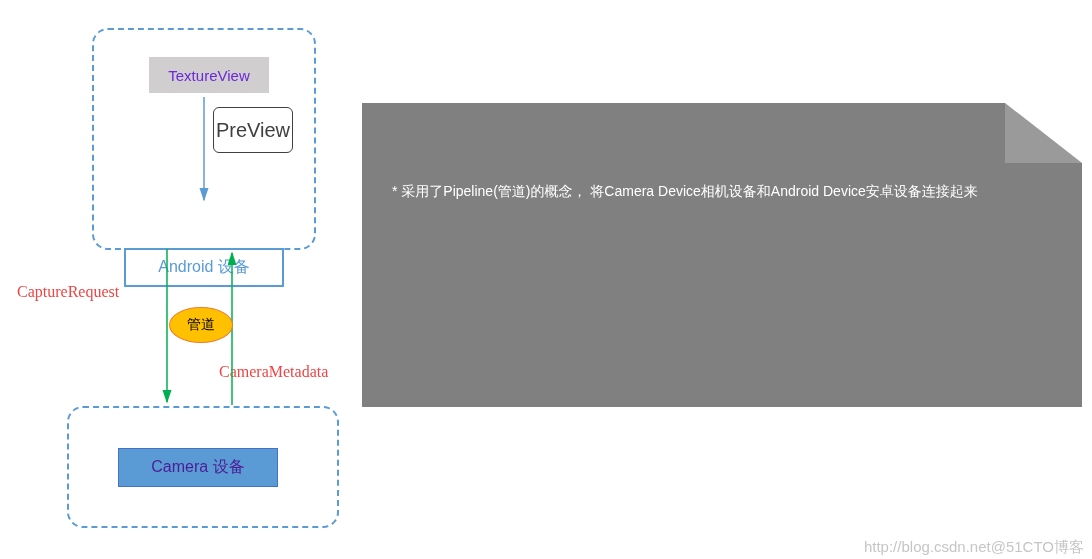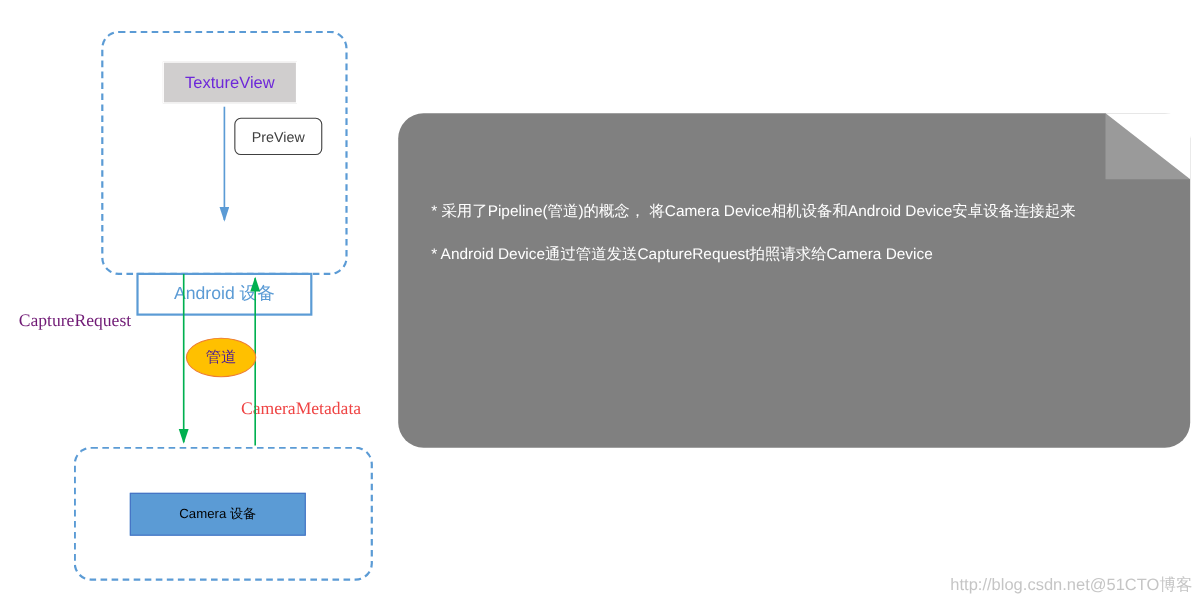--- a/index.html
+++ b/index.html
@@ -49,26 +49,26 @@
       align-items: center;
       justify-content: center;
     }
 
     
     .preview {
       position: absolute;
       left: 213px;
       top: 107px;
       width: 80px;
-      height: 34px;
+      height: 46px;
       background: #ffffff;
       border: 1px solid #404040;
       border-radius: 6px;
       color: #404040;
-      font-size: 13px;
+      font-size: 20px;
       display: flex;
       align-items: center;
       justify-content: center;
     }
 
     
     .android-device {
       position: absolute;
       left: 124px;
       top: 204px;
@@ -86,52 +86,52 @@
 
     
     .camera-device {
       position: absolute;
       left: 118px;
       top: 448px;
       width: 160px;
       height: 39px;
       background: #5B9BD5;
       border: 1px solid #4472C4;
-      color: #000000;
-      font-size: 12px;
+      color: #4c1d95;
+      font-size: 16px;
       display: flex;
       align-items: center;
       justify-content: center;
     }
 
     
     .pipe {
       position: absolute;
       left: 169px;
       top: 307px;
       width: 64px;
       height: 36px;
       background: #FFC000;
       border: 1px solid #ED7D31;
       border-radius: 50%;
-      color: #4c1d95;
+      color: #000000;
       font-size: 14px;
       display: flex;
       align-items: center;
       justify-content: center;
       z-index: 2;
     }
 
     
     .label-capture {
       position: absolute;
       left: 17px;
       top: 283px;
       font-size: 16px;
-      color: #701a75;
+      color: #ef4444;
       font-family: "SimSun", serif;
     }
     .label-metadata {
       position: absolute;
       left: 219px;
       top: 363px;
       font-size: 16px;
       color: #ef4444;
       font-family: "SimSun", serif;
     }
@@ -141,21 +141,20 @@
       position: absolute;
       left: 362px;
       top: 103px;
       width: 720px;
       height: 304px;
       background: #808080;
       color: #ffffff;
       font-size: 14px;
       padding: 78px 32px 20px 30px;
       line-height: 1.5;
-      border-radius: 23px;
     }
 
     
     .corner-fold {
       position: absolute;
       left: 1005px;
       top: 103px;
       width: 0;
       height: 0;
       border-top: 60px solid #ffffff;
@@ -172,21 +171,21 @@
       border-right: 77px solid transparent;
       z-index: 2;
     }
 
     .bullet { margin-bottom: 18px; }
 
     
     .watermark {
       position: absolute;
       right: 8px;
-      bottom: 18px;
+      bottom: 2px;
       font-size: 15px;
       color: rgba(150,150,150,0.55);
       font-family: Arial, sans-serif;
     }
 
     
     svg.arrows {
       position: absolute;
       left: 0;
       top: 0;
@@ -211,21 +210,20 @@
 
 <div class="camera-device">Camera 设备</div>
 
 <div class="pipe">管道</div>
 
 <div class="label-capture">CaptureRequest</div>
 <div class="label-metadata">CameraMetadata</div>
 
 <div class="right-panel">
   <div class="bullet">* 采用了Pipeline(管道)的概念， 将Camera Device相机设备和Android Device安卓设备连接起来</div>
-  <div class="bullet">* Android Device通过管道发送CaptureRequest拍照请求给Camera Device</div>
 </div>
 <div class="corner-shadow"></div>
 <div class="corner-fold"></div>
 
 <div class="watermark">http://blog.csdn.net@51CTO博客</div>
 
 <svg class="arrows">
   <defs>
     <marker id="arrow-blue" markerWidth="10" markerHeight="10" refX="8" refY="3" orient="auto" markerUnits="strokeWidth">
       <path d="M0,0 L0,6 L9,3 z" fill="#5B9BD5"></path>

